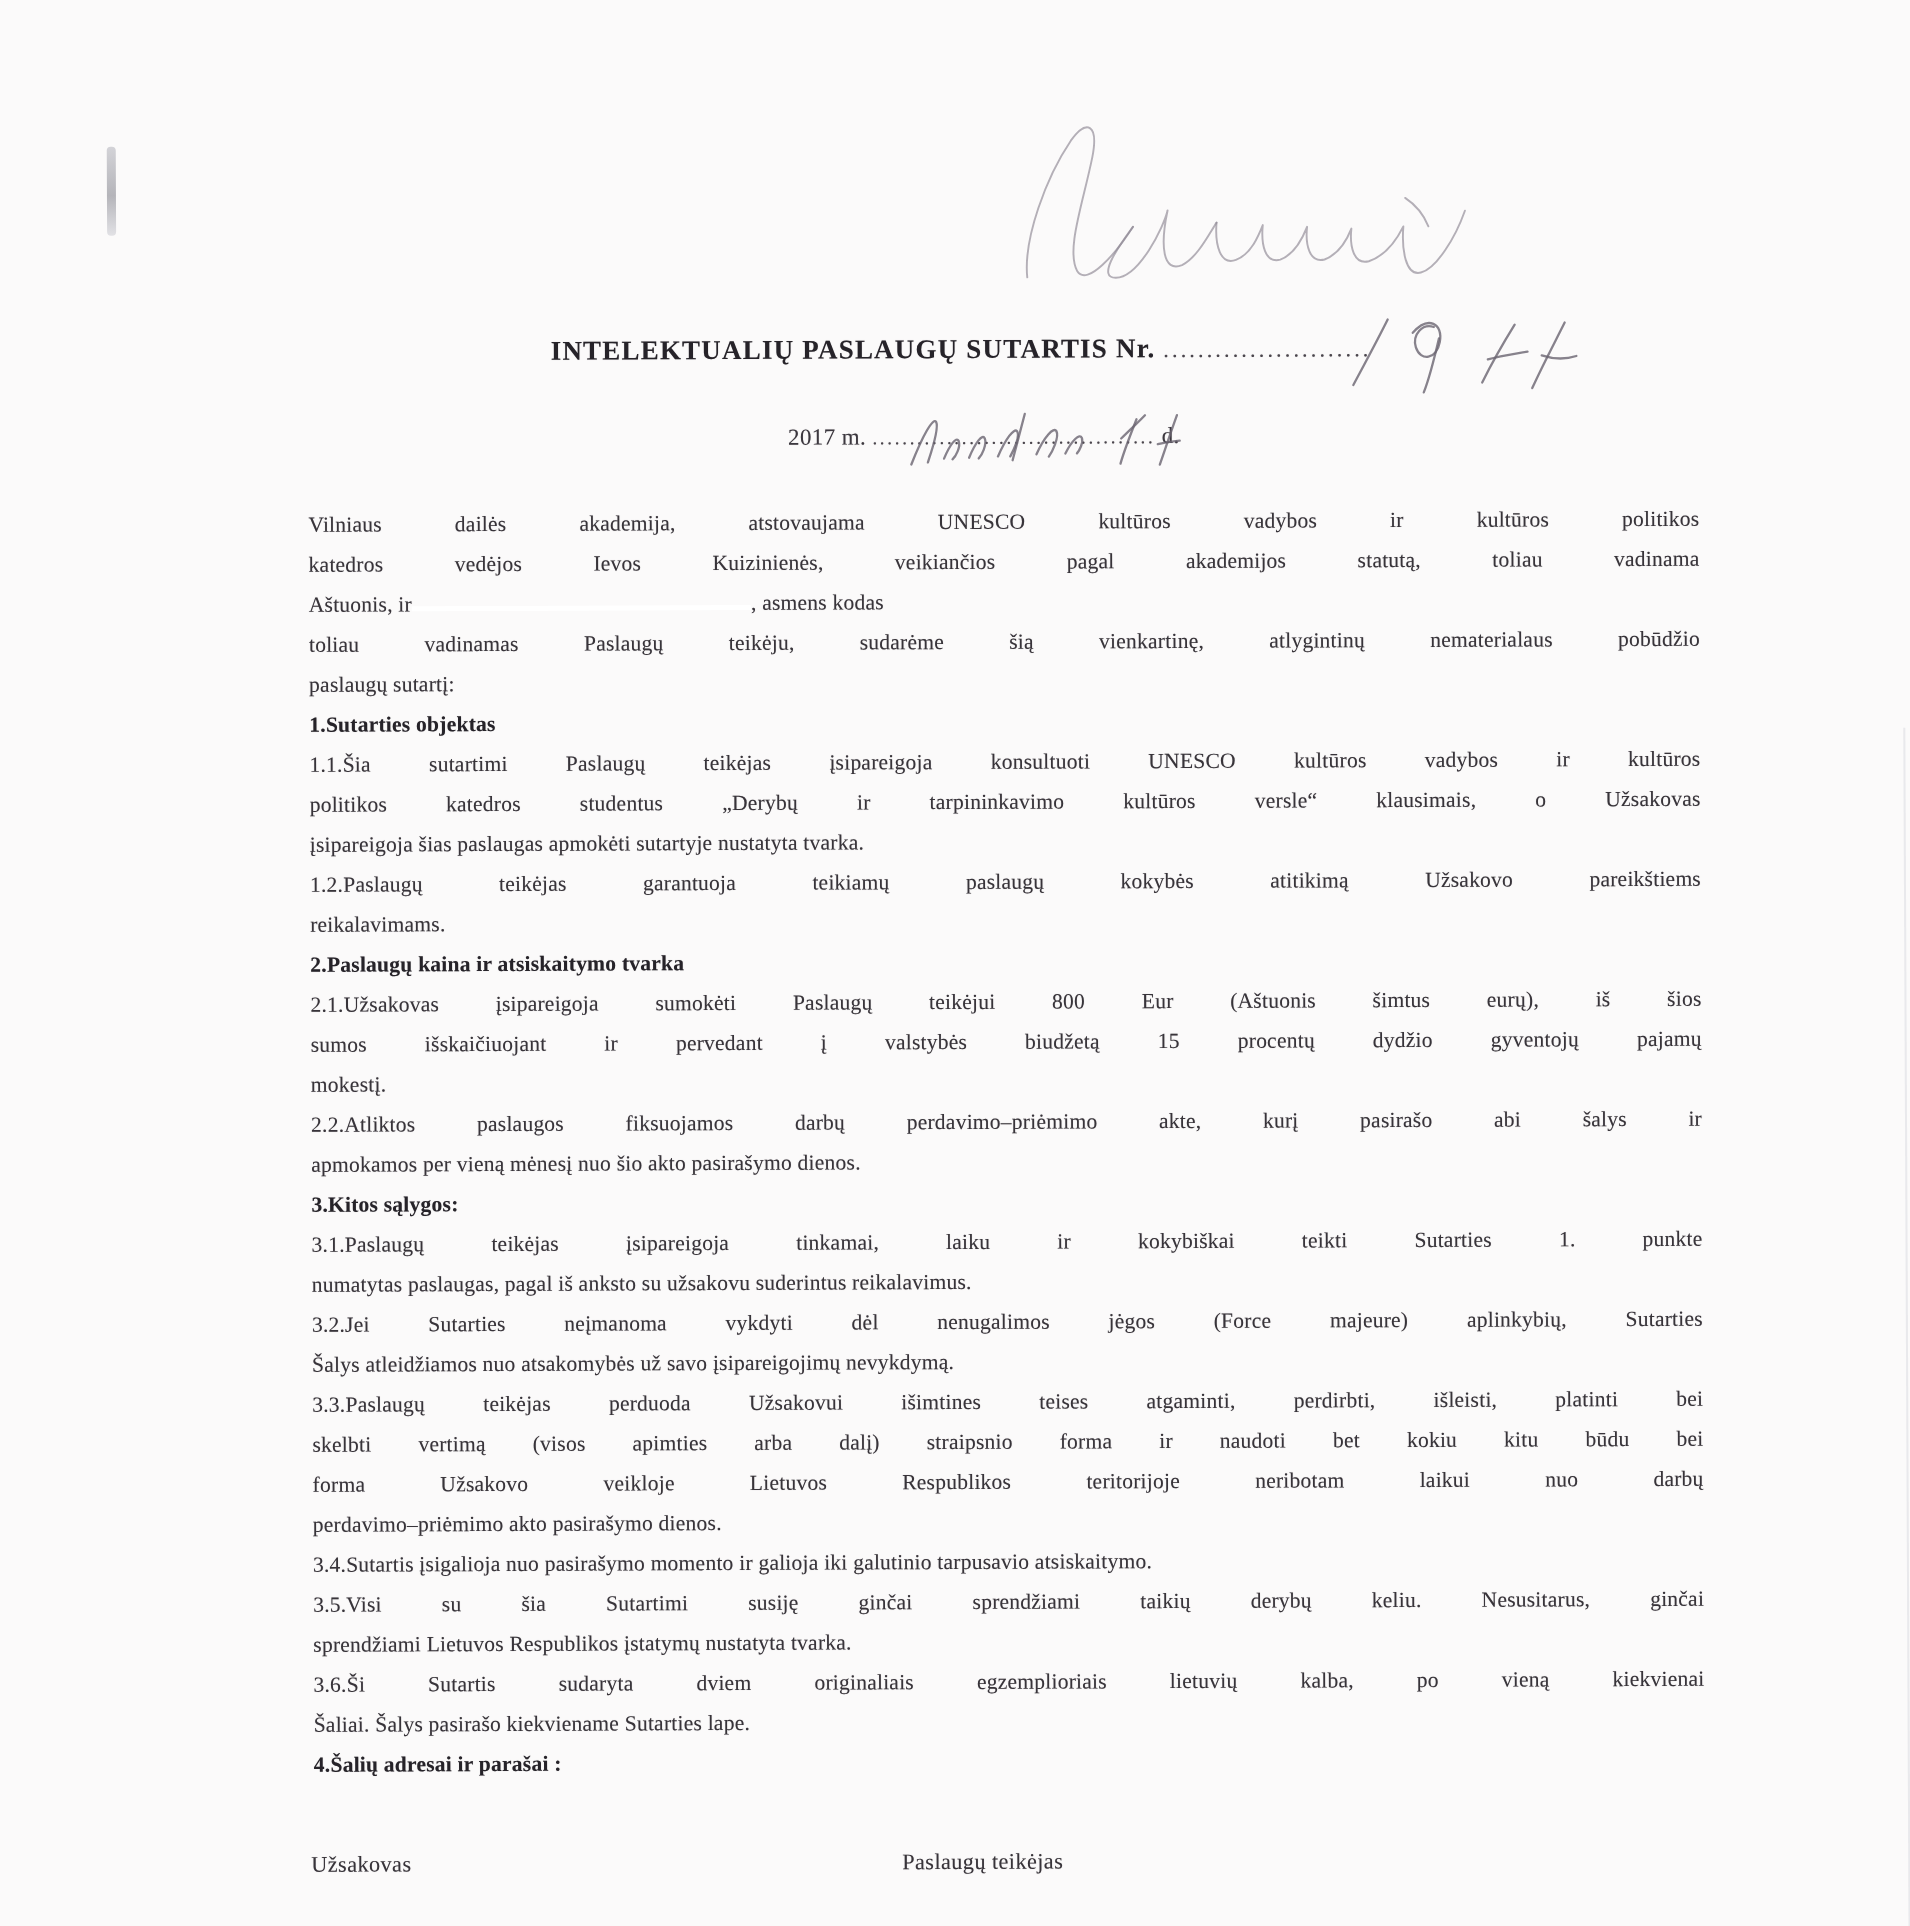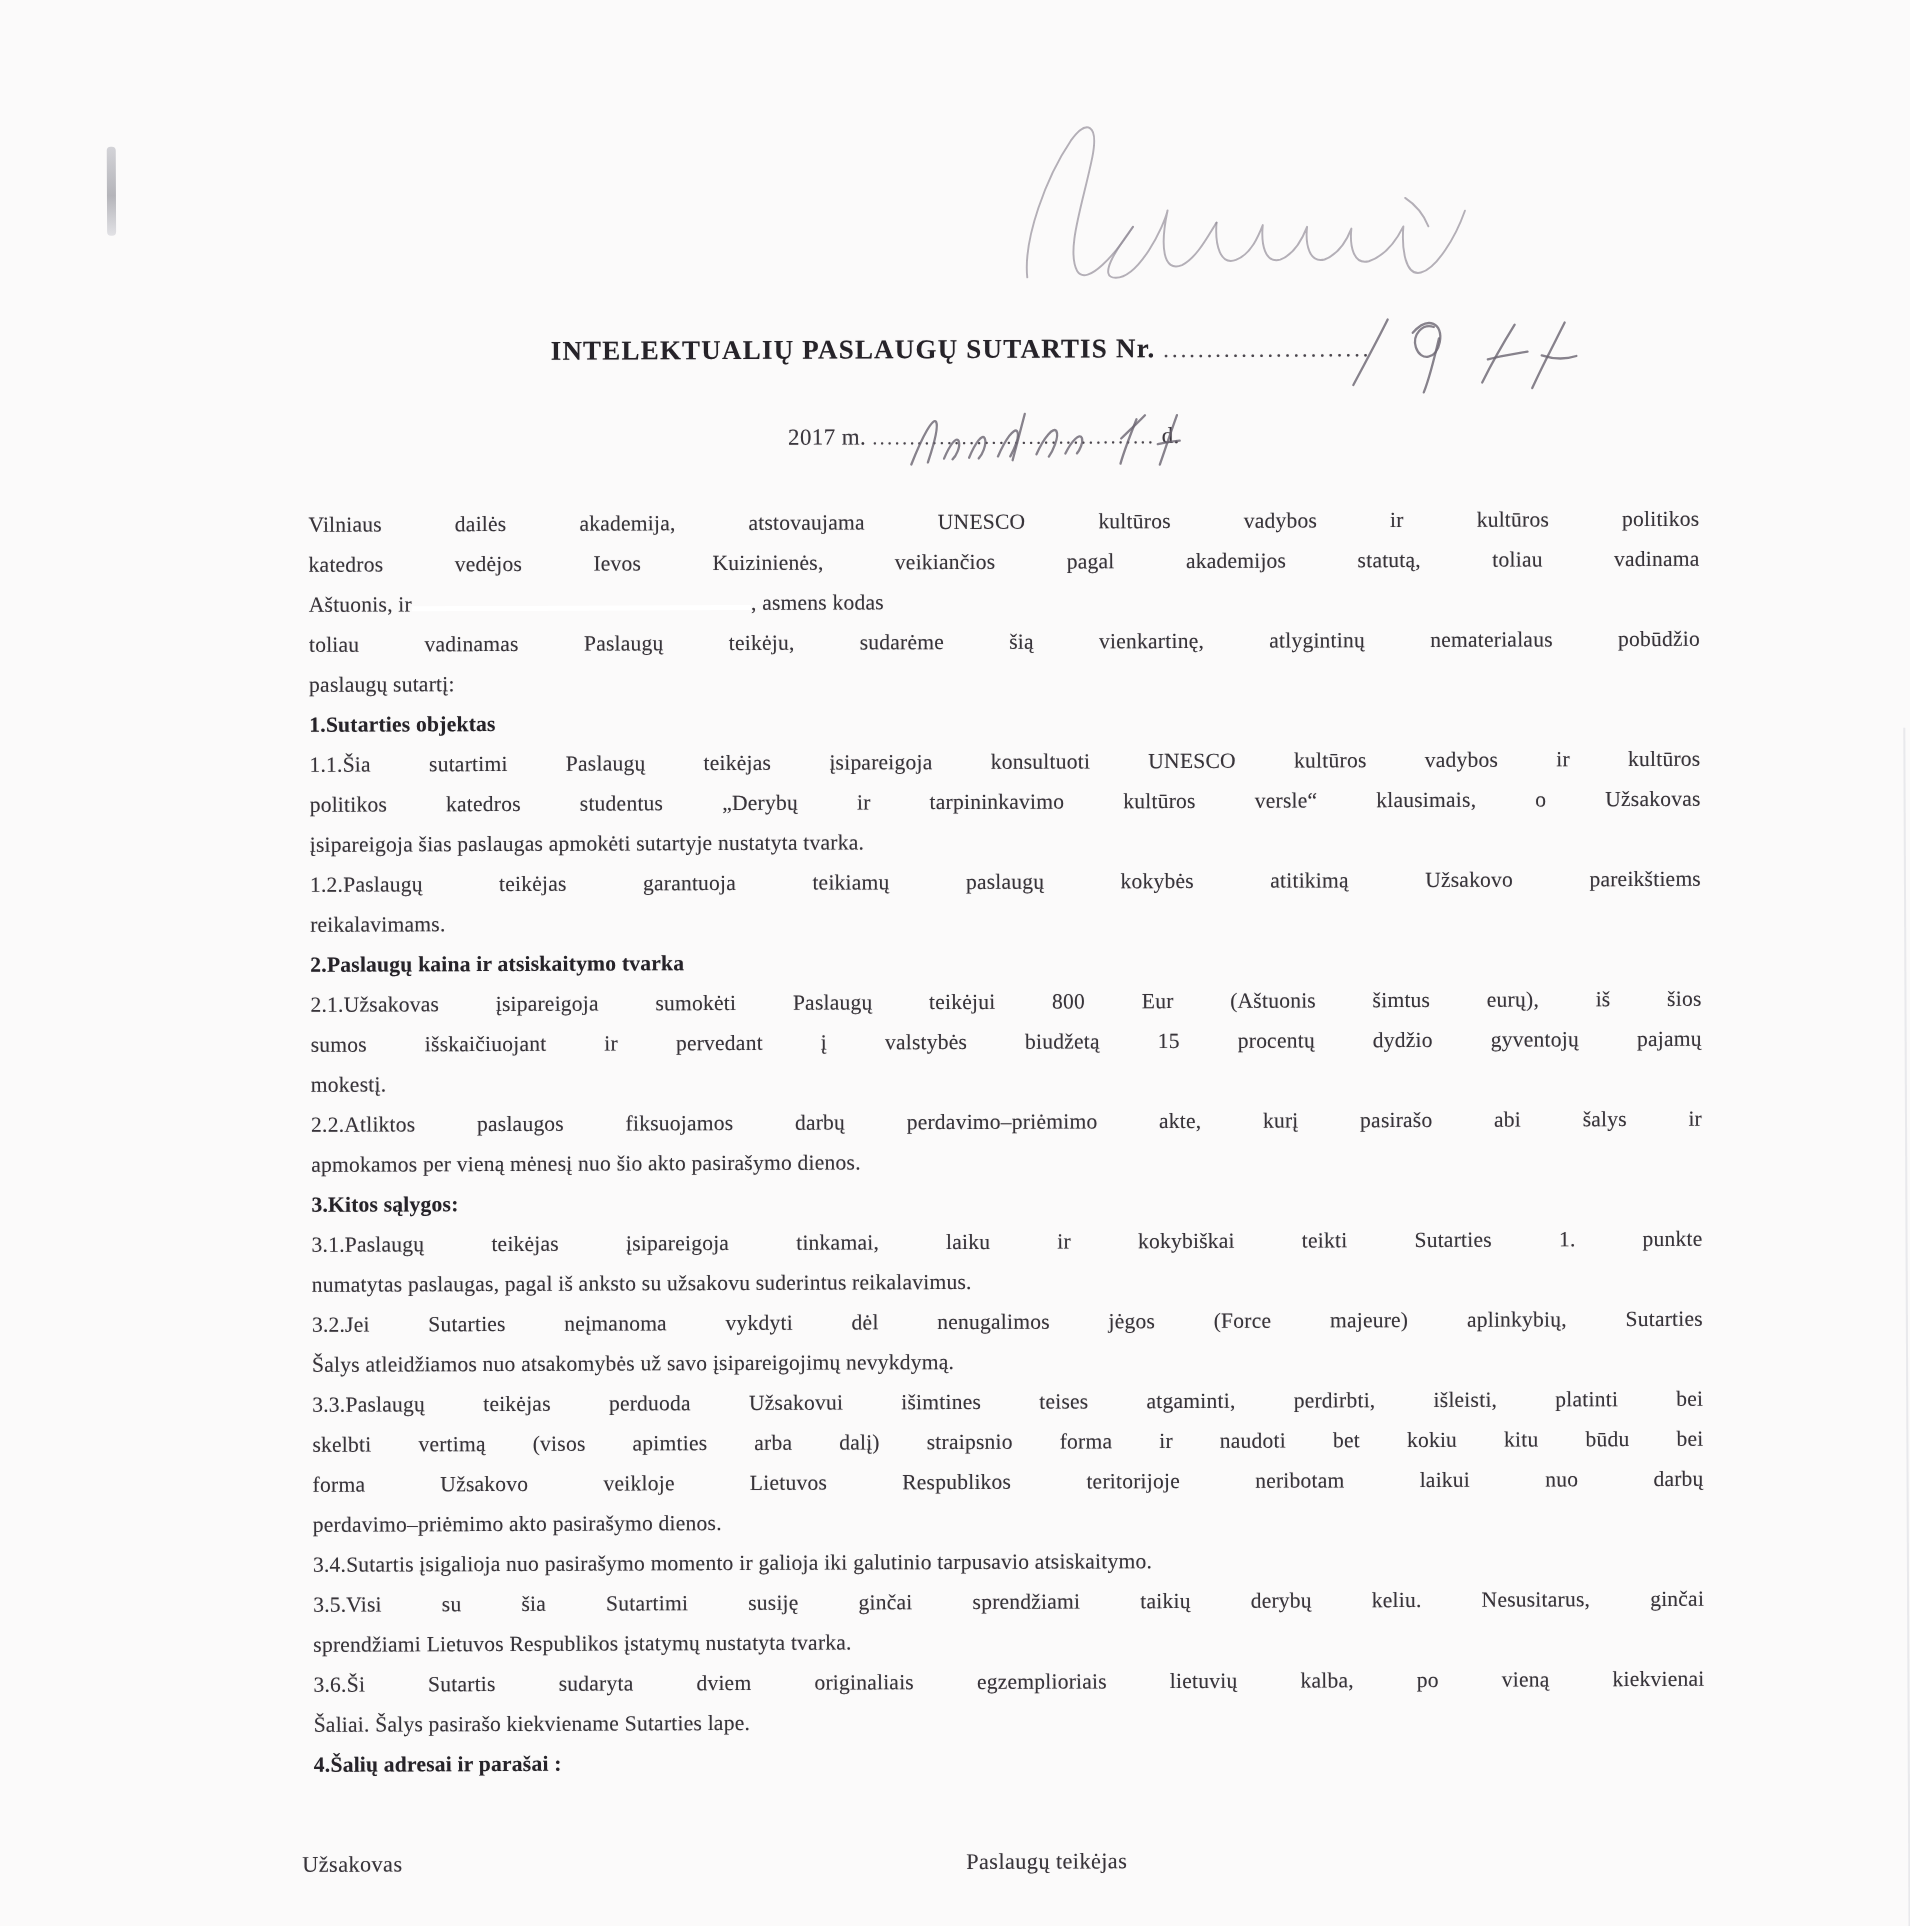--- a/index.html
+++ b/index.html
@@ -34,22 +34,22 @@
   .bodytext{
     position:absolute;left:312px;top:502px;width:1391px;
     font-size:21.6px;line-height:40px;letter-spacing:0.2px;
   }
   .bline{min-height:40px;white-space:normal;}
   .hline{font-weight:700;color:#262329;}
   .just{text-align:justify;text-align-last:justify;}
   .gapspan{display:inline-block;width:339px;height:4.6px;background:#ffffff;vertical-align:baseline;}
 
   .signoff-label{position:absolute;top:1849px;font-size:22.3px;letter-spacing:0.4px;}
-  .signoff-left{left:300px;}
-  .signoff-right{left:964px;}
+  .signoff-left{left:309px;}
+  .signoff-right{left:900px;}
 
   .artifact-topleft{
     position:absolute;left:112px;top:143px;width:8.5px;height:89px;
     background:linear-gradient(#c6c6cc,#9d9da4 55%,#d9d9de);
     border-radius:3.9px;opacity:.75;
   }
   .scan-edge-right{
     position:absolute;right:3.1px;top:732px;bottom:0;width:1.9px;
     background:#e7e7ea;opacity:.9;
   }

